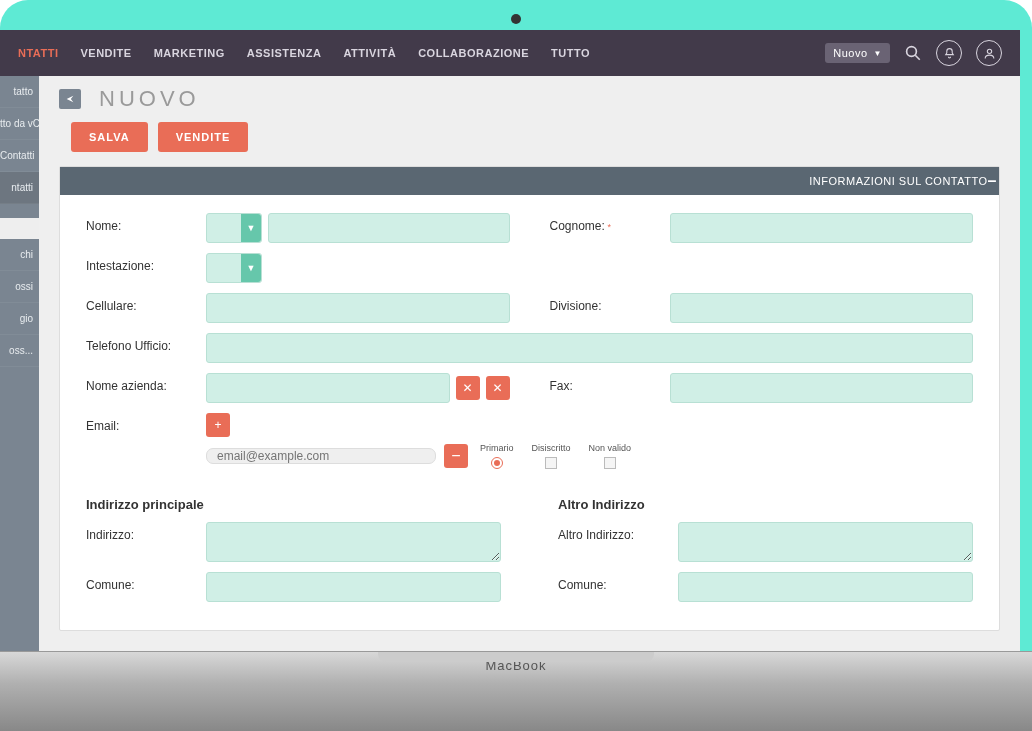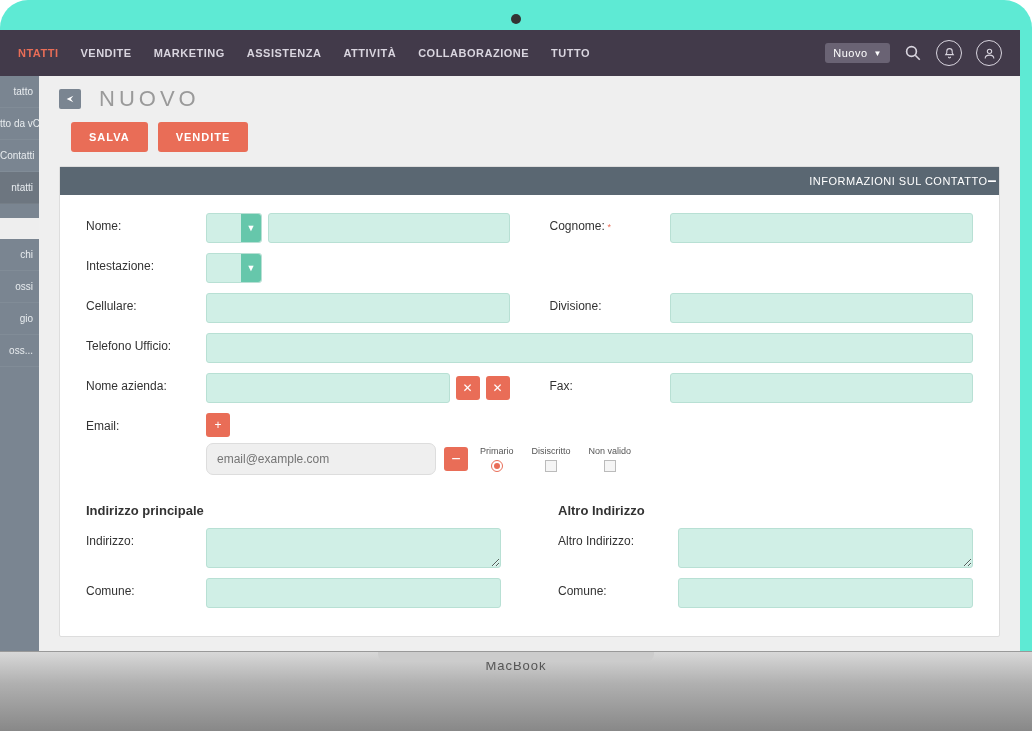--- a/index.html
+++ b/index.html
@@ -55,21 +55,21 @@
 .label { width:110px; font-size:12px; color:#333; padding-top:6px; flex-shrink:0; }
 .control { flex:1; display:flex; gap:6px; align-items:center; flex-wrap:wrap; }
 .input, .select-box, textarea.input { background:#d0efe6; border:1px solid #b8e0d4; border-radius:3px; height:30px; width:100%; font-size:12px; padding:0 8px; }
 textarea.input { height:40px; padding:6px 8px; resize:vertical; }
 .select-box { width:56px; flex:0 0 56px; position:relative; }
 .select-car { position:absolute; right:0; top:0; width:20px; height:100%; background:#66c7ab; display:flex; align-items:center; justify-content:center; color:#fff; font-size:9px; border-radius:0 3px 3px 0; }
 .short-input { flex:1; }
 .mini-btn { width:24px; height:24px; background:#e96d57; color:#fff; border:none; border-radius:3px; display:flex; align-items:center; justify-content:center; font-size:12px; cursor:pointer; flex-shrink:0; }
 .mini-btn.minus { font-size:16px; line-height:12px; }
 
-.email-input { background:#efefef; border:1px solid #ddd; border-radius:7px; height:32px; flex:1; font-size:12px; padding:0 10px; color:#999; max-width:230px; }
+.email-input { background:#efefef; border:1px solid #ddd; border-radius:7px; height:16px; flex:1; font-size:12px; padding:0 10px; color:#999; max-width:230px; }
 .email-row { display:flex; align-items:center; gap:8px; margin-top:6px; }
 .opt-group { display:flex; gap:18px; font-size:9px; color:#555; margin-left:4px; }
 .opt { display:flex; flex-direction:column; align-items:center; gap:4px; }
 .radio { width:12px; height:12px; border:1px solid #e96d57; border-radius:50%; display:flex; align-items:center; justify-content:center; }
 .radio.on::after { content:""; width:6px; height:6px; background:#e96d57; border-radius:50%; }
 .chk { width:12px; height:12px; border:1px solid #bbb; background:#f5f5f5; }
 
 .sub-h { font-size:13px; font-weight:600; color:#333; margin:18px 0 10px 0; }
 .addr-cols { display:flex; gap:57px; }
 .addr-col { flex:1; }

